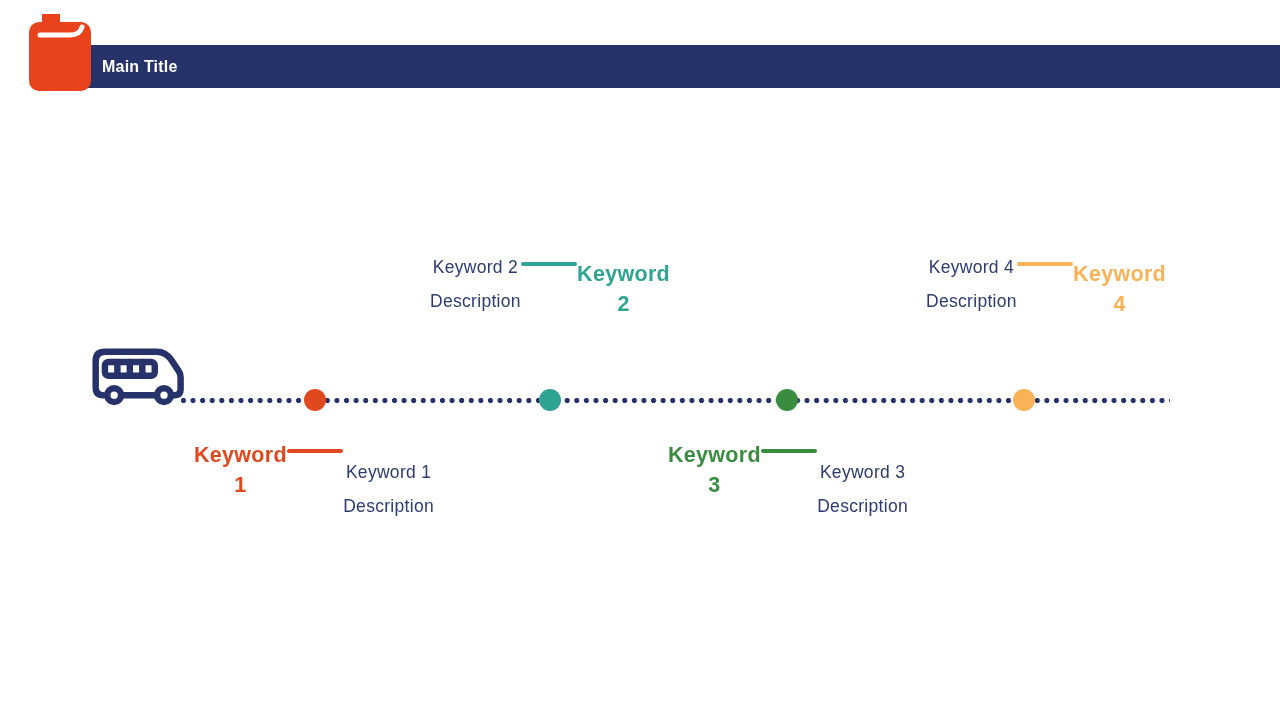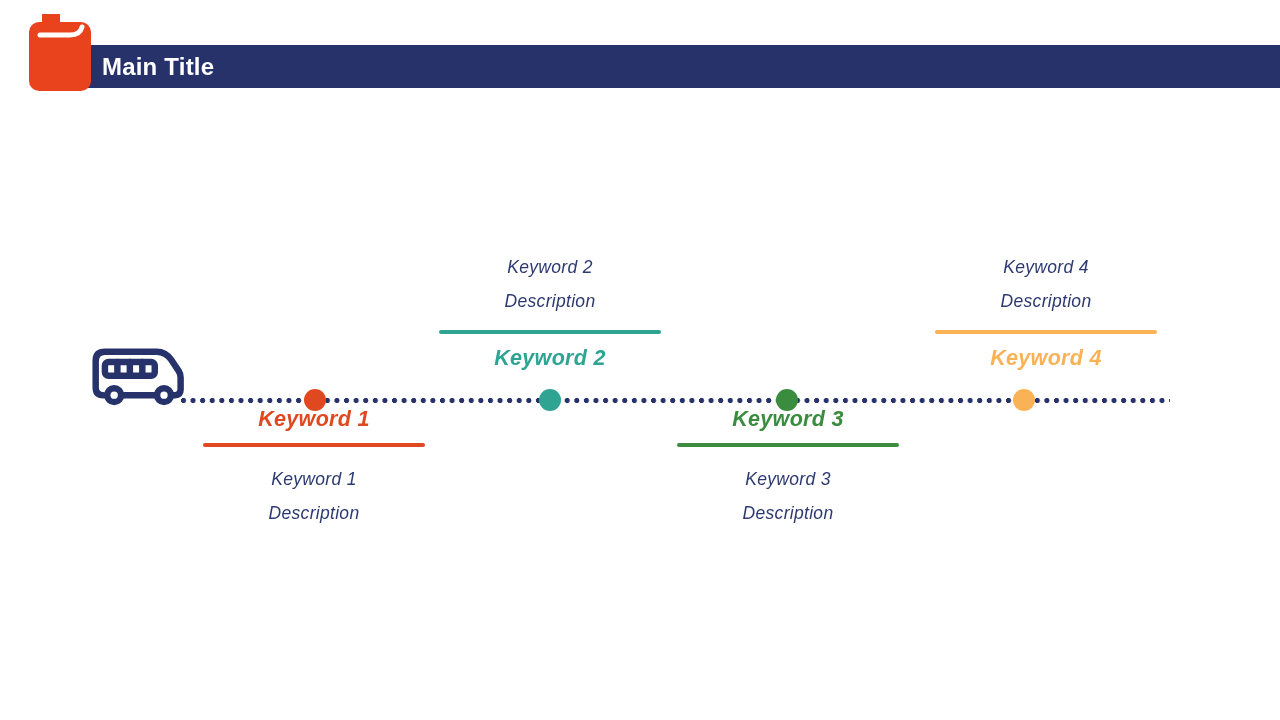--- a/index.html
+++ b/index.html
@@ -22,21 +22,21 @@
     left: 88px;
     top: 45px;
     width: 1192px;
     height: 43px;
     background: #263269;
     display: flex;
     align-items: center;
   }
   .header-title {
     color: #ffffff;
-    font-size: 24px;
+    font-size: 16px;
     font-weight: bold;
     padding-left: 14px;
     letter-spacing: 0.2px;
   }
   .book-icon {
     position: absolute;
     left: 28px;
     top: 13px;
     width: 64px;
     height: 79px;
@@ -67,26 +67,24 @@
     height: 22px;
     border-radius: 50%;
     background: #999;
   }
 
   
   .tl-item {
     position: absolute;
     width: 240px;
     display: flex;
-    flex-direction: column;
-    align-items: center;
-    font-style: italic;
+    flex-direction: row;
   }
   .tl-item.above { top: 250px; }
-  .tl-item.below { top: 404px; }
+  .tl-item.below { top: 440px; }
 
   .tl-desc {
     color: #2D3A72;
     font-size: 17.5px;
     line-height: 34px;
     text-align: center;
     letter-spacing: 0.3px;
   }
   .tl-underline {
     width: 222px;

